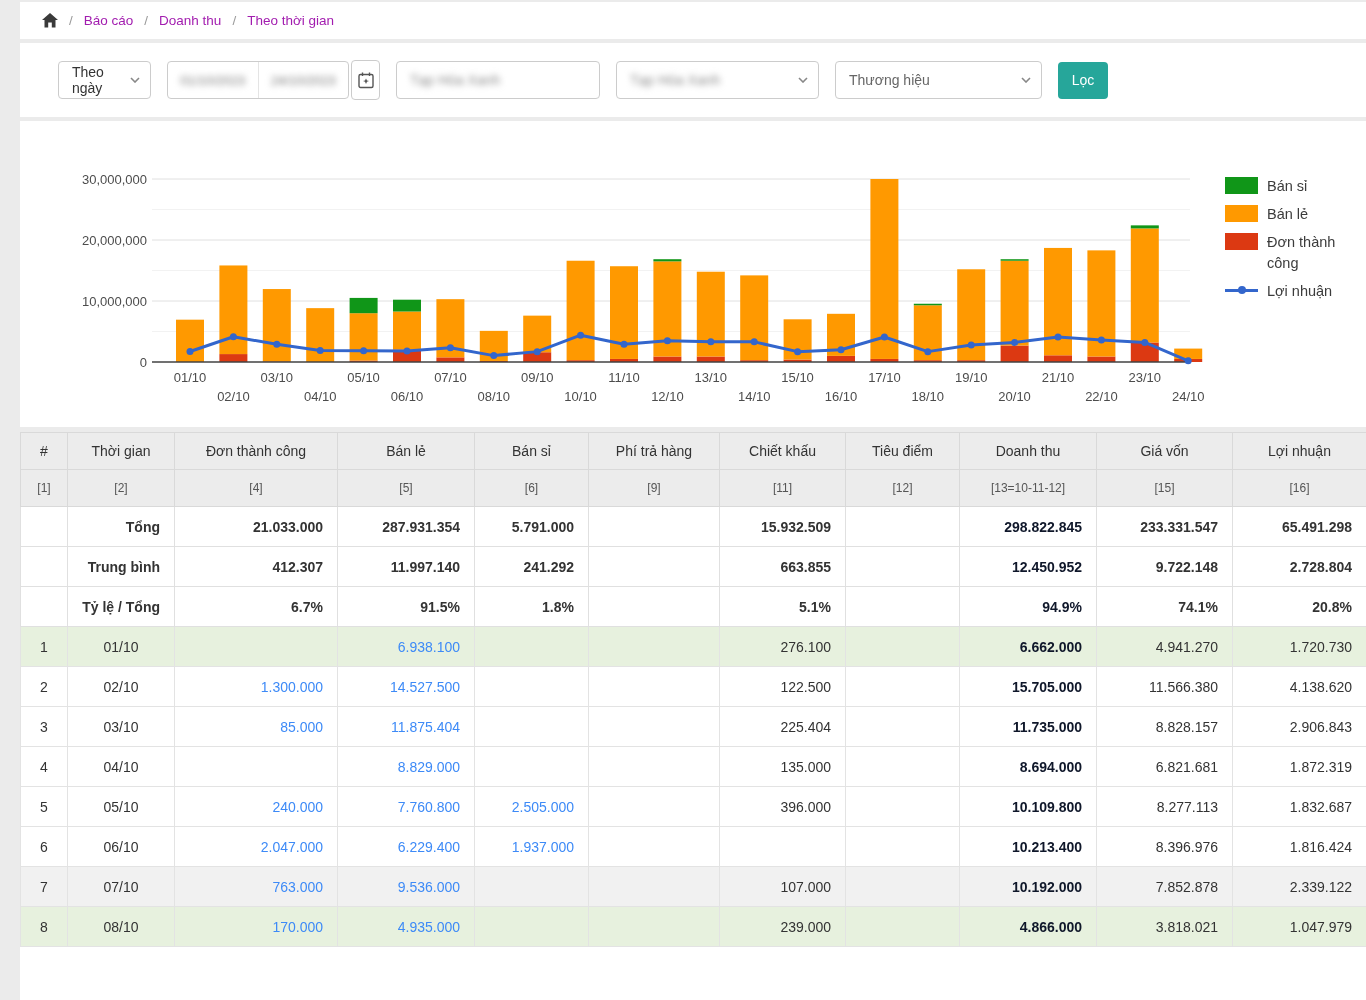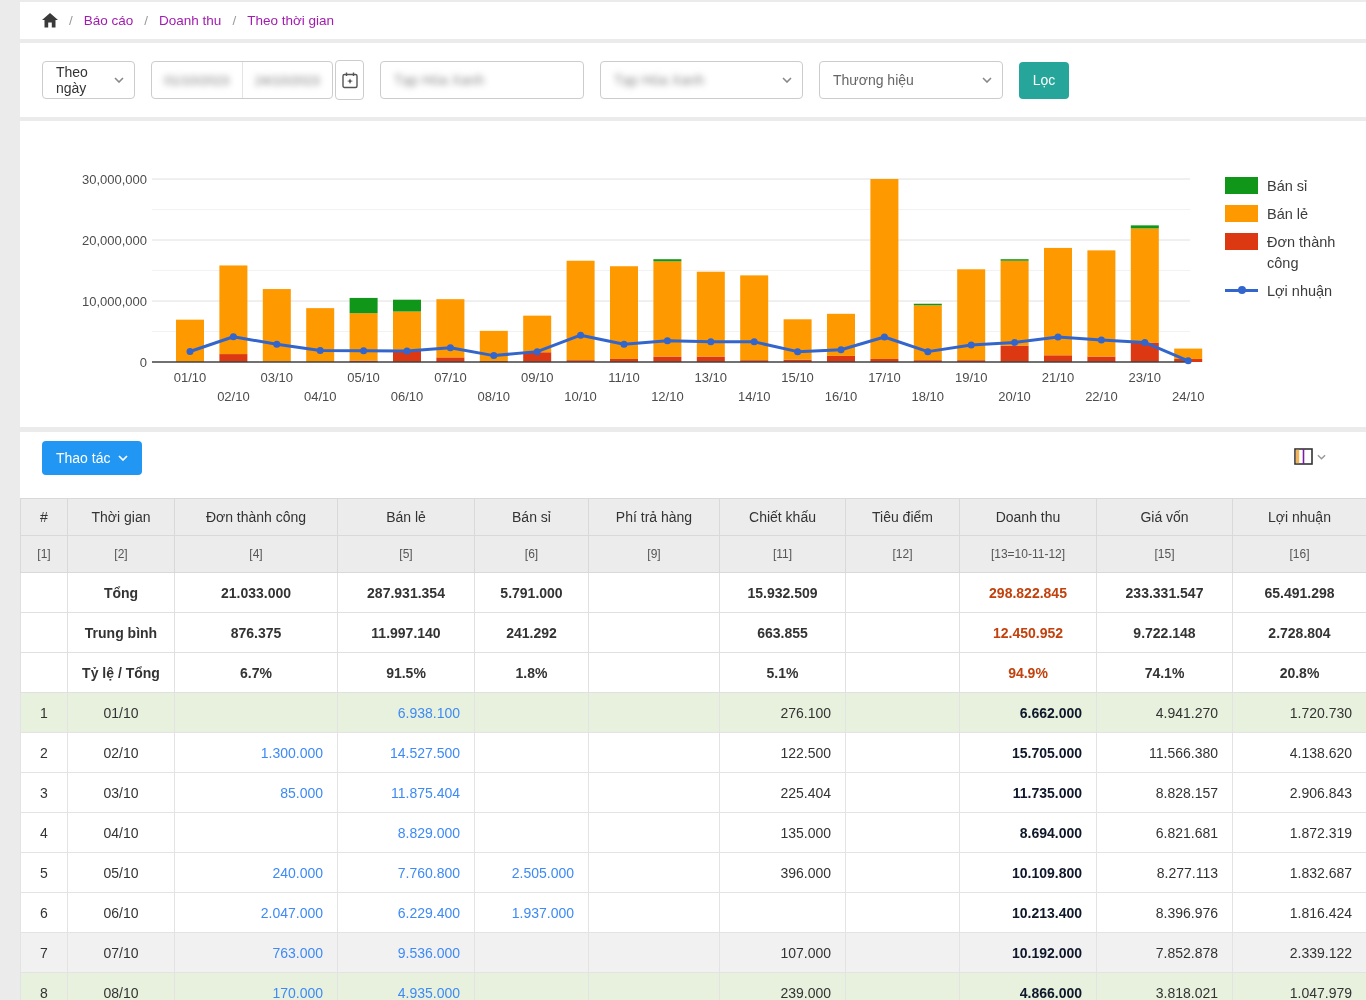--- a/index.html
+++ b/index.html
@@ -5,21 +5,21 @@
   html,body{margin:0;padding:0;width:1366px;height:1000px;overflow:hidden;
     background:#ebebeb;font-family:"Liberation Sans","DejaVu Sans",sans-serif;}
   .card{background:#fff;margin-left:20px;}
   
   .topbar{height:37px;margin-top:2px;display:flex;align-items:center;padding-left:22px;
     font-size:13.5px;color:#3a3a3a;margin-bottom:4px;}
   .topbar .sep{color:#9a9a9a;margin:0 11px;}
   .crumb{color:#a21caf;text-decoration:none;cursor:pointer;}
   .home-ic{display:inline-flex;align-items:center;cursor:pointer;}
   
-  .filters{height:74px;display:flex;align-items:center;padding-left:22px;margin-bottom:4px;}
+  .filters{height:74px;display:flex;align-items:center;padding-left:38px;margin-bottom:4px;}
   .ctl{box-sizing:border-box;height:38px;border:1px solid #ccc;border-radius:4px;background:#fff;
     display:inline-flex;align-items:center;font-size:14px;color:#333;}
   .select{justify-content:space-between;padding:0 10px 0 13px;cursor:pointer;}
   .chev{margin-left:8px;flex:0 0 auto;}
   .daterange{width:182px;justify-content:space-between;padding:0;margin-left:16px;}
   .daterange .half{flex:1;text-align:center;font-size:13px;color:#777;}
   .daterange .vdiv{width:1px;height:36px;background:#e4e4e4;}
   .calbtn{width:27px;height:38px;margin-left:2px;border:1px solid #ccc;border-radius:4px;
     background:#fff;display:inline-flex;align-items:center;justify-content:center;cursor:pointer;}
   .blurtxt{filter:blur(3px);color:#8d8d8d;}
@@ -38,26 +38,26 @@
   
   .table-card{height:570px;position:relative;}
   .tbl-toolbar{height:66px;position:relative;}
   .thao-btn{position:absolute;left:22px;top:9px;height:34px;padding:0 14px;border:none;border-radius:4px;
     background:#2196f3;color:#fff;font-size:14px;display:inline-flex;align-items:center;gap:8px;cursor:pointer;}
   .colpick{position:absolute;right:40px;top:16px;display:inline-flex;align-items:center;gap:4px;cursor:pointer;}
   table{border-collapse:collapse;table-layout:fixed;width:1346px;font-size:14px;color:#333;}
   th,td{box-sizing:border-box;padding:0 14px;overflow:hidden;white-space:nowrap;}
   thead th{height:37px;background:#ececec;border:1px solid #d9d9d9;font-weight:normal;color:#333;text-align:center;}
   thead td{height:37px;background:#ececec;border:1px solid #d9d9d9;font-size:12px;color:#555;text-align:center;}
-  tr.sum td{height:40px;border:1px solid #e0e0e0;font-weight:bold;text-align:center;}
+  tr.sum td{height:40px;border:1px solid #e0e0e0;font-weight:bold;text-align:right;}
   tbody td{height:40px;border:1px solid #e3e3e3;text-align:right;}
   td.ctr{text-align:center;}
   a.val{color:#3d8af7;text-decoration:none;cursor:pointer;margin-top:41px;}
   .gval{color:#0f172a;font-weight:bold;}
-  .gval-sum{color:#c2410c;}
+  .gval-sum{color:#0f172a;}
   tr.hl-green td{background:#e7f1de;}
   tr.hl-gray td{background:#f1f1f1;}
 </style>
 </head>
 <body>
 
 <div class="card topbar">
   <span class="home-ic">
     <svg width="16" height="15" viewBox="0 0 16 15">
         <path d="M8 0 L16 7 H13.5 V14.5 H9.8 V9.5 H6.2 V14.5 H2.5 V7 H0 Z" fill="#3a3a3a"></path>
@@ -93,21 +93,21 @@
   </span>
   <div class="ctl textinput">
     <span class="blurtxt">Tạp Hóa Xanh</span>
   </div>
   <div class="ctl select" style="width:203px;margin-left:16px">
     <span class="blurtxt">Tạp Hóa Xanh</span>
     <svg class="chev" width="10" height="6" viewBox="0 0 10 6">
         <polyline points="1,1 5,5 9,1" fill="none" stroke="#888" stroke-width="1.6"></polyline>
       </svg>
   </div>
-  <div class="ctl select" style="width:184px;margin-left:16px;color:#666">
+  <div class="ctl select" style="width:207px;margin-left:16px;color:#666">
     <span>Thương hiệu</span>
     <svg class="chev" width="10" height="6" viewBox="0 0 10 6">
         <polyline points="1,1 5,5 9,1" fill="none" stroke="#888" stroke-width="1.6"></polyline>
       </svg>
   </div>
   <button class="locbtn">Lọc</button>
 </div>
 
 <div class="card chart-card">
   <svg id="chart-svg" width="1346" height="307">
@@ -241,38 +241,20 @@
         <span class="lg-line">
           <span class="ln" style="background: rgb(51, 102, 204);"></span>
           <span class="dot" style="background: rgb(51, 102, 204);"></span>
         </span>
         <span class="lg-label">Lợi nhuận</span>
       </div>
     </div>
 </div>
 
 <div class="card table-card">
-  <div class="tbl-toolbar">
-    <button class="thao-btn">
-      <span>Thao tác</span>
-      <svg width="10" height="6" viewBox="0 0 10 6">
-          <polyline points="1,1 5,5 9,1" fill="none" stroke="#fff" stroke-width="1.7"></polyline>
-        </svg>
-    </button>
-    <span class="colpick">
-      <svg width="19" height="17" viewBox="0 0 19 17">
-        <rect x="1" y="1" width="17" height="15" fill="#fff" stroke="#333" stroke-width="1.6"></rect>
-        <rect x="1.8" y="1.8" width="3.4" height="13.4" fill="#f0b45a"></rect>
-        <line x1="9.5" y1="1" x2="9.5" y2="16" stroke="#7b1fa2" stroke-width="1.6"></line>
-      </svg>
-      <svg width="9" height="6" viewBox="0 0 10 6">
-          <polyline points="1,1 5,5 9,1" fill="none" stroke="#999" stroke-width="1.6"></polyline>
-        </svg>
-    </span>
-  </div>
   <table id="data-table">
       <colgroup>
         <col style="width: 47px;">
         <col style="width: 107px;">
         <col style="width: 163px;">
         <col style="width: 137px;">
         <col style="width: 114px;">
         <col style="width: 131px;">
         <col style="width: 126px;">
         <col style="width: 114px;">
@@ -318,21 +300,21 @@
           <td></td>
           <td>15.932.509</td>
           <td></td>
           <td><span class="gval-sum">298.822.845</span></td>
           <td>233.331.547</td>
           <td>65.491.298</td>
         </tr>
         <tr class="sum">
           <td></td>
           <td>Trung bình</td>
-          <td>876.375</td>
+          <td>412.307</td>
           <td>11.997.140</td>
           <td>241.292</td>
           <td></td>
           <td>663.855</td>
           <td></td>
           <td><span class="gval-sum">12.450.952</span></td>
           <td>9.722.148</td>
           <td>2.728.804</td>
         </tr>
         <tr class="sum">

